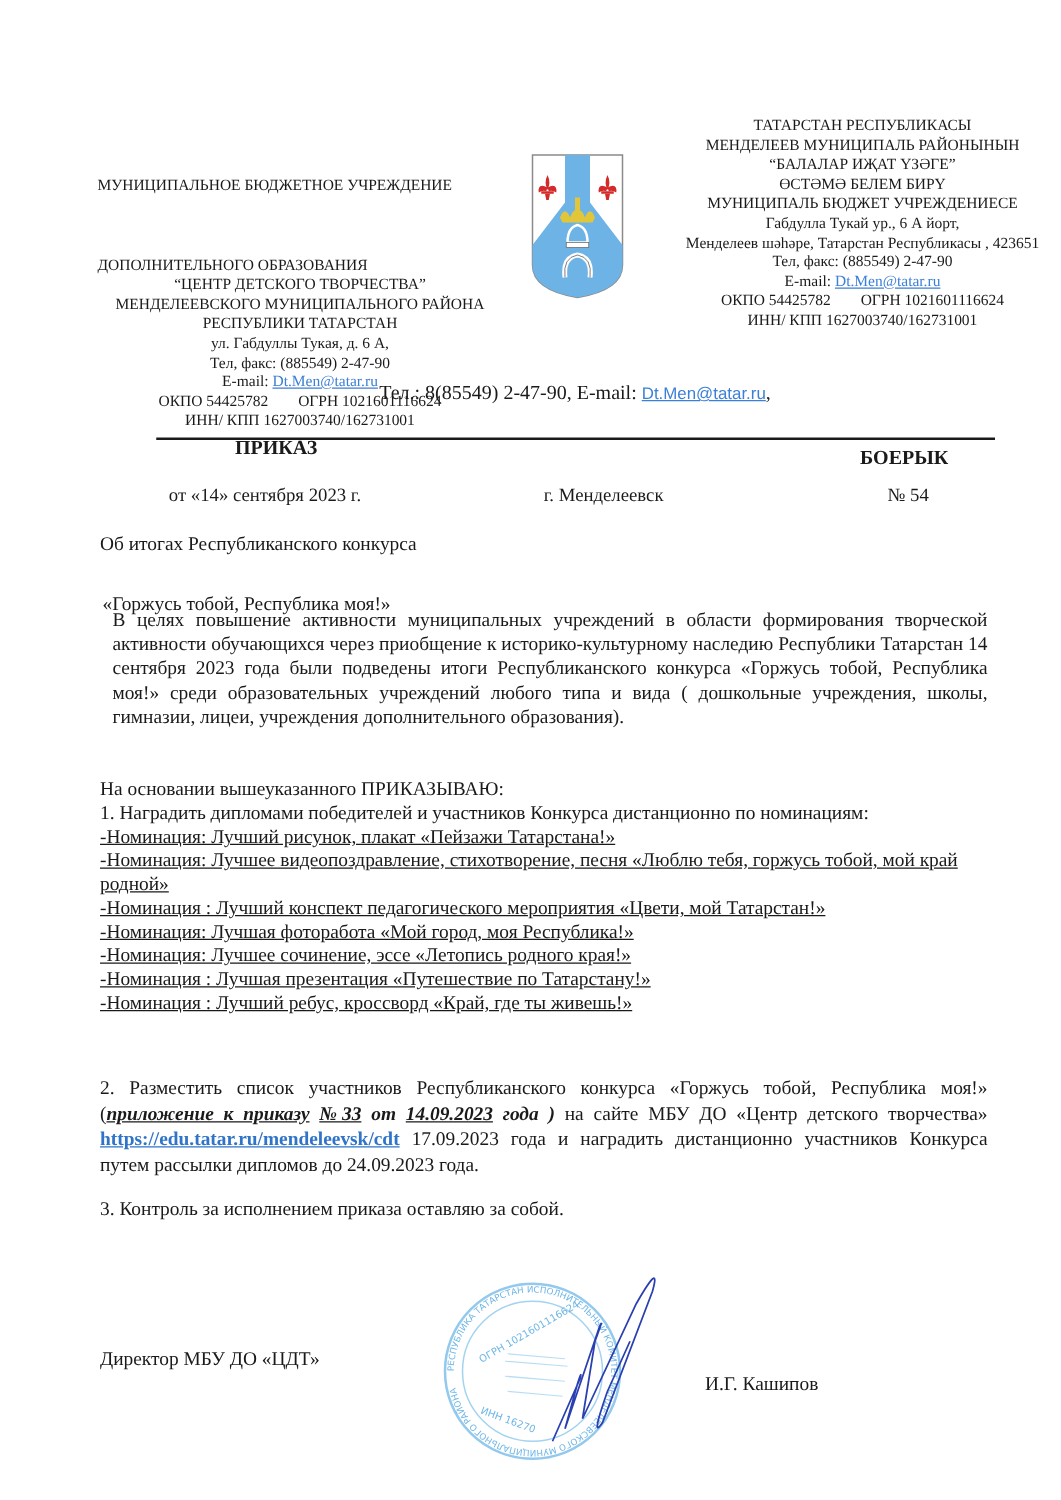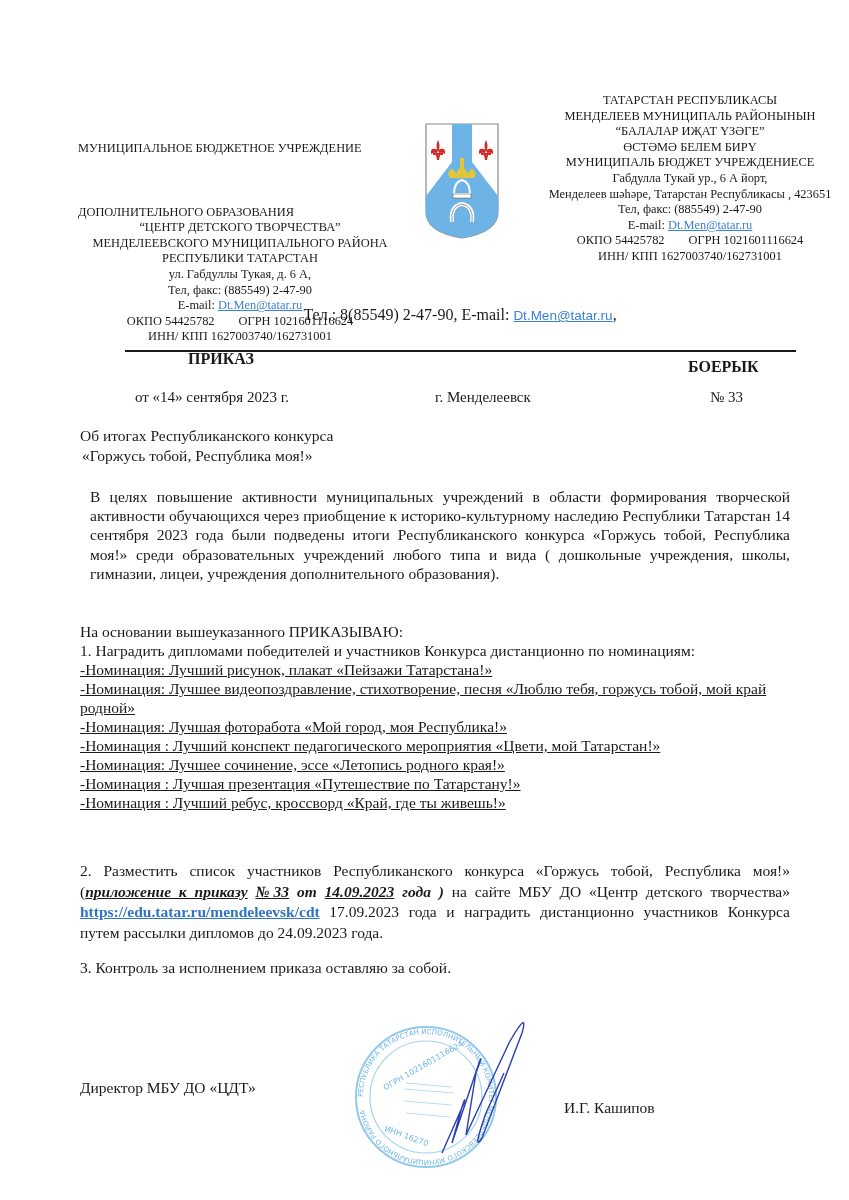--- a/index.html
+++ b/index.html
@@ -24,21 +24,21 @@
 
   .rule { left: 125px; top: 350px; width: 671px; height: 2px; background: #1a1a1a; }
 
   .prikaz { left: 188px; top: 350px; font-size: 16px; font-weight: bold; }
   .boerik { left: 688px; top: 358px; font-size: 16px; font-weight: bold; }
   .date { left: 135px; top: 389px; font-size: 15px; }
   .city { left: 435px; top: 389px; font-size: 15px; }
   .num { left: 710px; top: 389px; font-size: 15px; }
 
   .subject { left: 80px; top: 426px; font-size: 15.5px; line-height: 20px; }
-  .subject .s2 { padding-left: 2px; }
+  .subject .s2 { padding-left: 2px; margin-top: 28px; }
 
   .intro { left: 90px; top: 487px; width: 700px; font-size: 15.5px; line-height: 19.2px; text-align: justify; }
 
   .order { left: 80px; top: 622px; width: 715px; font-size: 15.5px; line-height: 19px; }
   .order .nom { text-decoration: underline; display: block; }
 
   .p2 { left: 80px; top: 861px; width: 710px; font-size: 15.5px; line-height: 20.5px; text-align: justify; }
   .p2 .bi { font-weight: bold; font-style: italic; }
   .p2 .u { text-decoration: underline; margin-top: 29px; }
   .p2 .site { color: #2f74c8; font-weight: bold; text-decoration: underline; }
@@ -122,36 +122,36 @@
     <span>Тел.: 8(85549) 2-47-90, E-mail: </span><span class="mail">Dt.Men@tatar.ru</span><span>,</span>
   </div>
 </div>
 
 <div class="abs rule"></div>
 
 <div class="abs prikaz">ПРИКАЗ</div>
 <div class="abs boerik">БОЕРЫК</div>
 <div class="abs date">от «14» сентября  2023 г.</div>
 <div class="abs city">г. Менделеевск</div>
-<div class="abs num">№ 33</div>
+<div class="abs num">№ 54</div>
 
 <div class="abs subject">
   <div>Об итогах  Республиканского конкурса</div>
   <div class="s2">«Горжусь тобой, Республика моя!»</div>
 </div>
 
 <div class="abs intro">В целях повышение активности муниципальных учреждений в области формирования творческой активности обучающихся через приобщение к историко-культурному наследию Республики Татарстан 14  сентября  2023 года  были подведены итоги Республиканского конкурса «Горжусь тобой, Республика моя!» среди  образовательных учреждений любого типа и вида ( дошкольные учреждения,  школы, гимназии, лицеи, учреждения дополнительного образования).</div>
 
 <div class="abs order">
   <div>На основании вышеуказанного ПРИКАЗЫВАЮ:</div>
   <div>1.   Наградить дипломами победителей и участников Конкурса дистанционно  по номинациям:</div>
   <span class="nom">-Номинация: Лучший рисунок, плакат «Пейзажи Татарстана!»</span>
   <span class="nom">-Номинация: Лучшее видеопоздравление, стихотворение, песня «Люблю тебя, горжусь тобой, мой край родной»</span>
+  <span class="nom">-Номинация : Лучший конспект  педагогического мероприятия «Цвети, мой Татарстан!»</span>
   <span class="nom">-Номинация: Лучшая фоторабота «Мой город, моя Республика!»</span>
-  <span class="nom">-Номинация : Лучший конспект  педагогического мероприятия «Цвети, мой Татарстан!»</span>
   <span class="nom">-Номинация: Лучшее сочинение, эссе «Летопись родного края!»</span>
   <span class="nom">-Номинация : Лучшая презентация  «Путешествие по Татарстану!»</span>
   <span class="nom">-Номинация : Лучший ребус, кроссворд «Край, где ты живешь!»</span>
 </div>
 
 <div class="abs p2">
   <span>2. Разместить список участников Республиканского  конкурса «Горжусь тобой, Республика моя!» (</span><span class="bi u">приложение к приказу</span><span class="bi"> </span><span class="bi u">№33</span><span class="bi"> от </span><span class="bi u">14.09.2023</span><span class="bi"> года )</span><span> на  сайте МБУ ДО «Центр детского творчества»  </span><span class="site">https://edu.tatar.ru/mendeleevsk/cdt</span><span>  17.09.2023 года  и наградить дистанционно участников Конкурса  путем рассылки дипломов  до 24.09.2023 года.</span>
 </div>
 
 <div class="abs p3">3.  Контроль за исполнением приказа оставляю за собой.</div>

